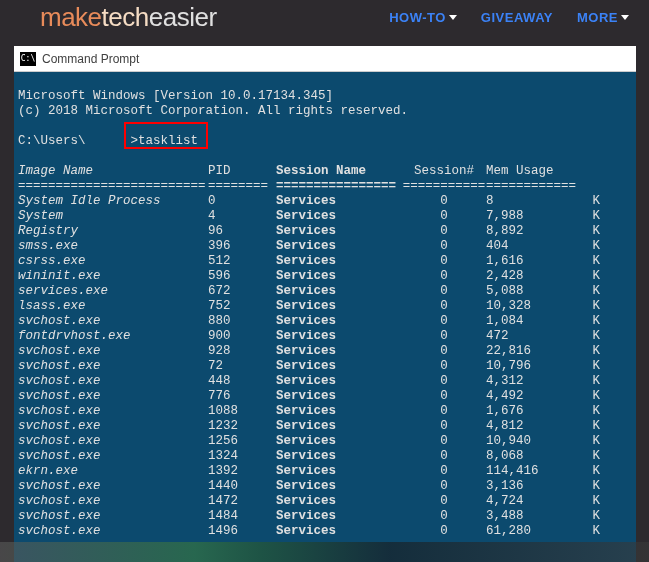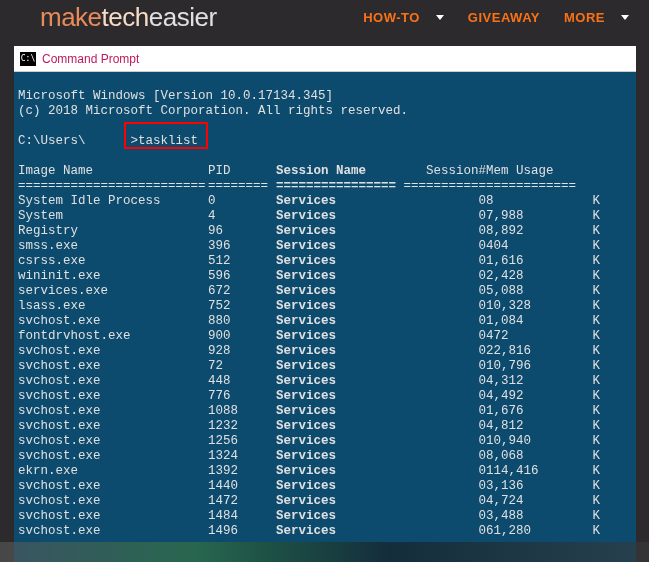--- a/index.html
+++ b/index.html
@@ -28,27 +28,27 @@
   .logo .l1 { color: #e88b5a; }
   .logo .l2 { color: #f5dcc4; }
   .logo .l3 { color: #e0e0e0; }
   .nav {
     display: flex;
     gap: 24px;
     margin-left: auto;
     margin-right: 8px;
   }
   .nav-item {
-    color: #f97316;
+    color: #3b82f6;
     font-size: 13px;
     font-weight: 600;
     letter-spacing: 0.5px;
     display: flex;
     align-items: center;
-    gap: 16px;
+    gap: 3px;
     cursor: pointer;
   }
   .caret {
     width: 0; height: 0;
     border-left: 4px solid transparent;
     border-right: 4px solid transparent;
     border-top: 5px solid #fff;
     display: inline-block;
   }
   .cmd-window {
@@ -72,21 +72,21 @@
     height: 14px;
     background: #000;
     color: #fff;
     font-size: 8px;
     line-height: 14px;
     text-align: center;
     font-family: monospace;
   }
   .title-text {
     font-size: 12px;
-    color: #be185d;
+    color: #404040;
     font-family: "Segoe UI", Arial, sans-serif;
   }
   .terminal {
     background: #0c4a6e;
     color: #e0e0e0;
     font-family: Consolas, "Courier New", monospace;
     font-size: 12.5px;
     line-height: 15px;
     padding: 2px 4px 2px 4px;
     white-space: pre;
@@ -99,24 +99,24 @@
     border: 2px solid #ff0000;
     left: 110px;
     top: 50px;
     width: 84px;
     height: 27px;
     pointer-events: none;
   }
   .row {
     display: flex;
   }
-  .c-name { width: 190px; overflow: hidden; }
+  .c-name { width: 190px; overflow: hidden; font-style: italic; }
   .c-pid  { width: 60px; text-align: left; }
   .c-sess { width: 134px; padding-left: 8px; font-weight: bold; }
-  .c-snum { width: 84px; text-align: right; }
+  .c-snum { width: 84px; text-align: center; }
   .c-mem  { width: 96px; }
   .c-memk { width: 18px; text-align: right; }
   .hdr { color: #e0e0e0; }
   .sep { color: #e0e0e0; letter-spacing: 0; }
   .footer-images {
     position: absolute;
     bottom: 0;
     left: 0;
     right: 0;
     height: 20px;

